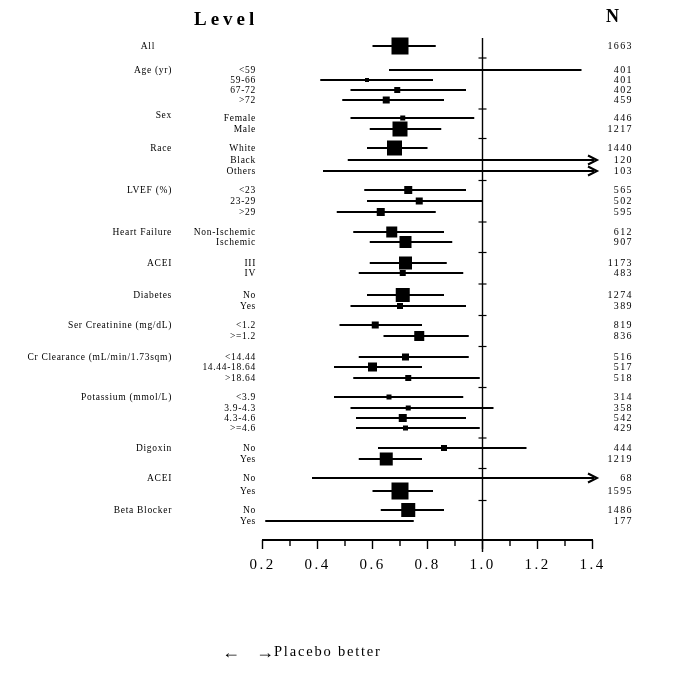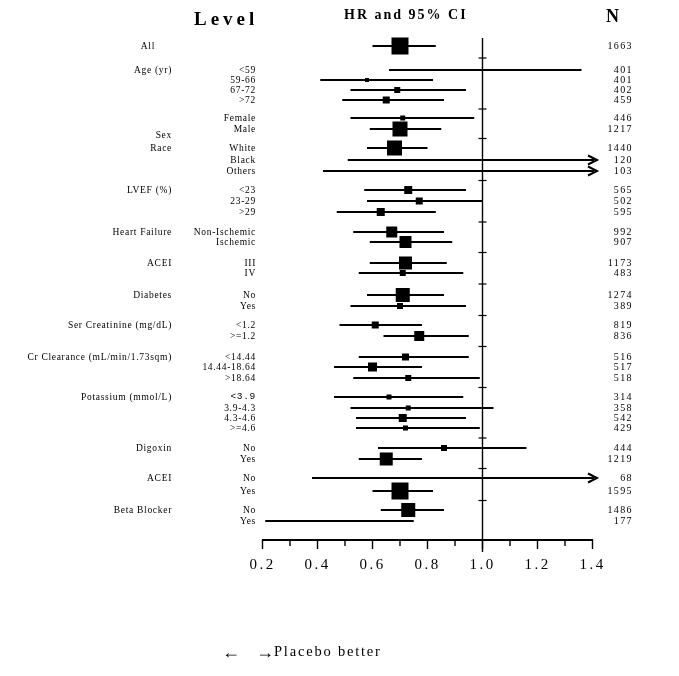--- a/index.html
+++ b/index.html
@@ -25,21 +25,20 @@
   .footer{position:absolute;left:222px;top:643px;display:flex;align-items:center;
        font-size:14.5px;letter-spacing:1.8px;white-space:nowrap;}
   .footer .arrow{font-size:18px;letter-spacing:0;line-height:14px;}
   .footer .gap{display:inline-block;width:16px;}
 </style>
 </head>
 <body>
 
 <div class="canvas">
   <div class="hdr level">Level</div>
-  <div class="hdr title">HR and 95% CI</div>
   <div class="hdr ncol">N</div>
 
   <svg id="plot-svg" width="679" height="640">
       <line x1="482.5" y1="38" x2="482.5" y2="552" stroke="#000000" stroke-width="1.4"></line>
       <line x1="262" y1="540" x2="593" y2="540" stroke="#000000" stroke-width="2"></line>
       <line x1="262.5" y1="540" x2="262.5" y2="549" stroke="#000000" stroke-width="1.4"></line>
       <line x1="290" y1="540" x2="290" y2="546" stroke="#000000" stroke-width="1.4"></line>
       <line x1="317.5" y1="540" x2="317.5" y2="549" stroke="#000000" stroke-width="1.4"></line>
       <line x1="345" y1="540" x2="345" y2="546" stroke="#000000" stroke-width="1.4"></line>
       <line x1="372.5" y1="540" x2="372.5" y2="549" stroke="#000000" stroke-width="1.4"></line>
@@ -137,42 +136,42 @@
       <div class="lbl nval" style="top: 41px;">1663</div>
       <div class="lbl sub" style="top: 65px;">Age (yr)</div>
       <div class="lbl lvl" style="top: 65px;">&lt;59</div>
       <div class="lbl nval" style="top: 65px;">401</div>
       <div class="lbl lvl" style="top: 75px;">59-66</div>
       <div class="lbl nval" style="top: 75px;">401</div>
       <div class="lbl lvl" style="top: 85px;">67-72</div>
       <div class="lbl nval" style="top: 85px;">402</div>
       <div class="lbl lvl" style="top: 95px;">&gt;72</div>
       <div class="lbl nval" style="top: 95px;">459</div>
-      <div class="lbl sub" style="top: 130px; text-align: right;">Sex</div>
+      <div class="lbl sub" style="top: 110px; text-align: right;">Sex</div>
       <div class="lbl lvl" style="top: 113px;">Female</div>
       <div class="lbl nval" style="top: 113px;">446</div>
       <div class="lbl lvl" style="top: 124px;">Male</div>
       <div class="lbl nval" style="top: 124px;">1217</div>
       <div class="lbl sub" style="top: 143px;">Race</div>
       <div class="lbl lvl" style="top: 143px;">White</div>
       <div class="lbl nval" style="top: 143px;">1440</div>
       <div class="lbl lvl" style="top: 155px;">Black</div>
       <div class="lbl nval" style="top: 155px;">120</div>
       <div class="lbl lvl" style="top: 166px;">Others</div>
       <div class="lbl nval" style="top: 166px;">103</div>
       <div class="lbl sub" style="top: 185px;">LVEF (%)</div>
       <div class="lbl lvl" style="top: 185px;">&lt;23</div>
       <div class="lbl nval" style="top: 185px;">565</div>
       <div class="lbl lvl" style="top: 196px;">23-29</div>
       <div class="lbl nval" style="top: 196px; text-align: center;">502</div>
       <div class="lbl lvl" style="top: 207px;">&gt;29</div>
       <div class="lbl nval" style="top: 207px;">595</div>
       <div class="lbl sub" style="top: 227px;">Heart Failure</div>
       <div class="lbl lvl" style="top: 227px;">Non-Ischemic</div>
-      <div class="lbl nval" style="top: 227px;">992</div>
+      <div class="lbl nval" style="top: 227px;">612</div>
       <div class="lbl lvl" style="top: 237px;">Ischemic</div>
       <div class="lbl nval" style="top: 237px;">907</div>
       <div class="lbl sub" style="top: 258px;">ACEI</div>
       <div class="lbl lvl" style="top: 258px;">III</div>
       <div class="lbl nval" style="top: 258px; margin-left: 37px;">1173</div>
       <div class="lbl lvl" style="top: 268px;">IV</div>
       <div class="lbl nval" style="top: 268px;">483</div>
       <div class="lbl sub" style="top: 290px;">Diabetes</div>
       <div class="lbl lvl" style="top: 290px;">No</div>
       <div class="lbl nval" style="top: 290px;">1274</div>
@@ -184,21 +183,21 @@
       <div class="lbl lvl" style="top: 331px;">&gt;=1.2</div>
       <div class="lbl nval" style="top: 331px;">836</div>
       <div class="lbl sub" style="top: 352px;">Cr Clearance (mL/min/1.73sqm)</div>
       <div class="lbl lvl" style="top: 352px;">&lt;14.44</div>
       <div class="lbl nval" style="top: 352px;">516</div>
       <div class="lbl lvl" style="top: 362px;">14.44-18.64</div>
       <div class="lbl nval" style="top: 362px;">517</div>
       <div class="lbl lvl" style="top: 373px;">&gt;18.64</div>
       <div class="lbl nval" style="top: 373px;">518</div>
       <div class="lbl sub" style="top: 392px;">Potassium (mmol/L)</div>
-      <div class="lbl lvl" style="top: 392px; font-family: Liberation Mono, monospace;">&lt;3.9</div>
+      <div class="lbl lvl" style="top: 392px;">&lt;3.9</div>
       <div class="lbl nval" style="top: 392px;">314</div>
       <div class="lbl lvl" style="top: 403px;">3.9-4.3</div>
       <div class="lbl nval" style="top: 403px;">358</div>
       <div class="lbl lvl" style="top: 413px;">4.3-4.6</div>
       <div class="lbl nval" style="top: 413px;">542</div>
       <div class="lbl lvl" style="top: 423px;">&gt;=4.6</div>
       <div class="lbl nval" style="top: 423px;">429</div>
       <div class="lbl sub" style="top: 443px;">Digoxin</div>
       <div class="lbl lvl" style="top: 443px;">No</div>
       <div class="lbl nval" style="top: 443px;">444</div>

